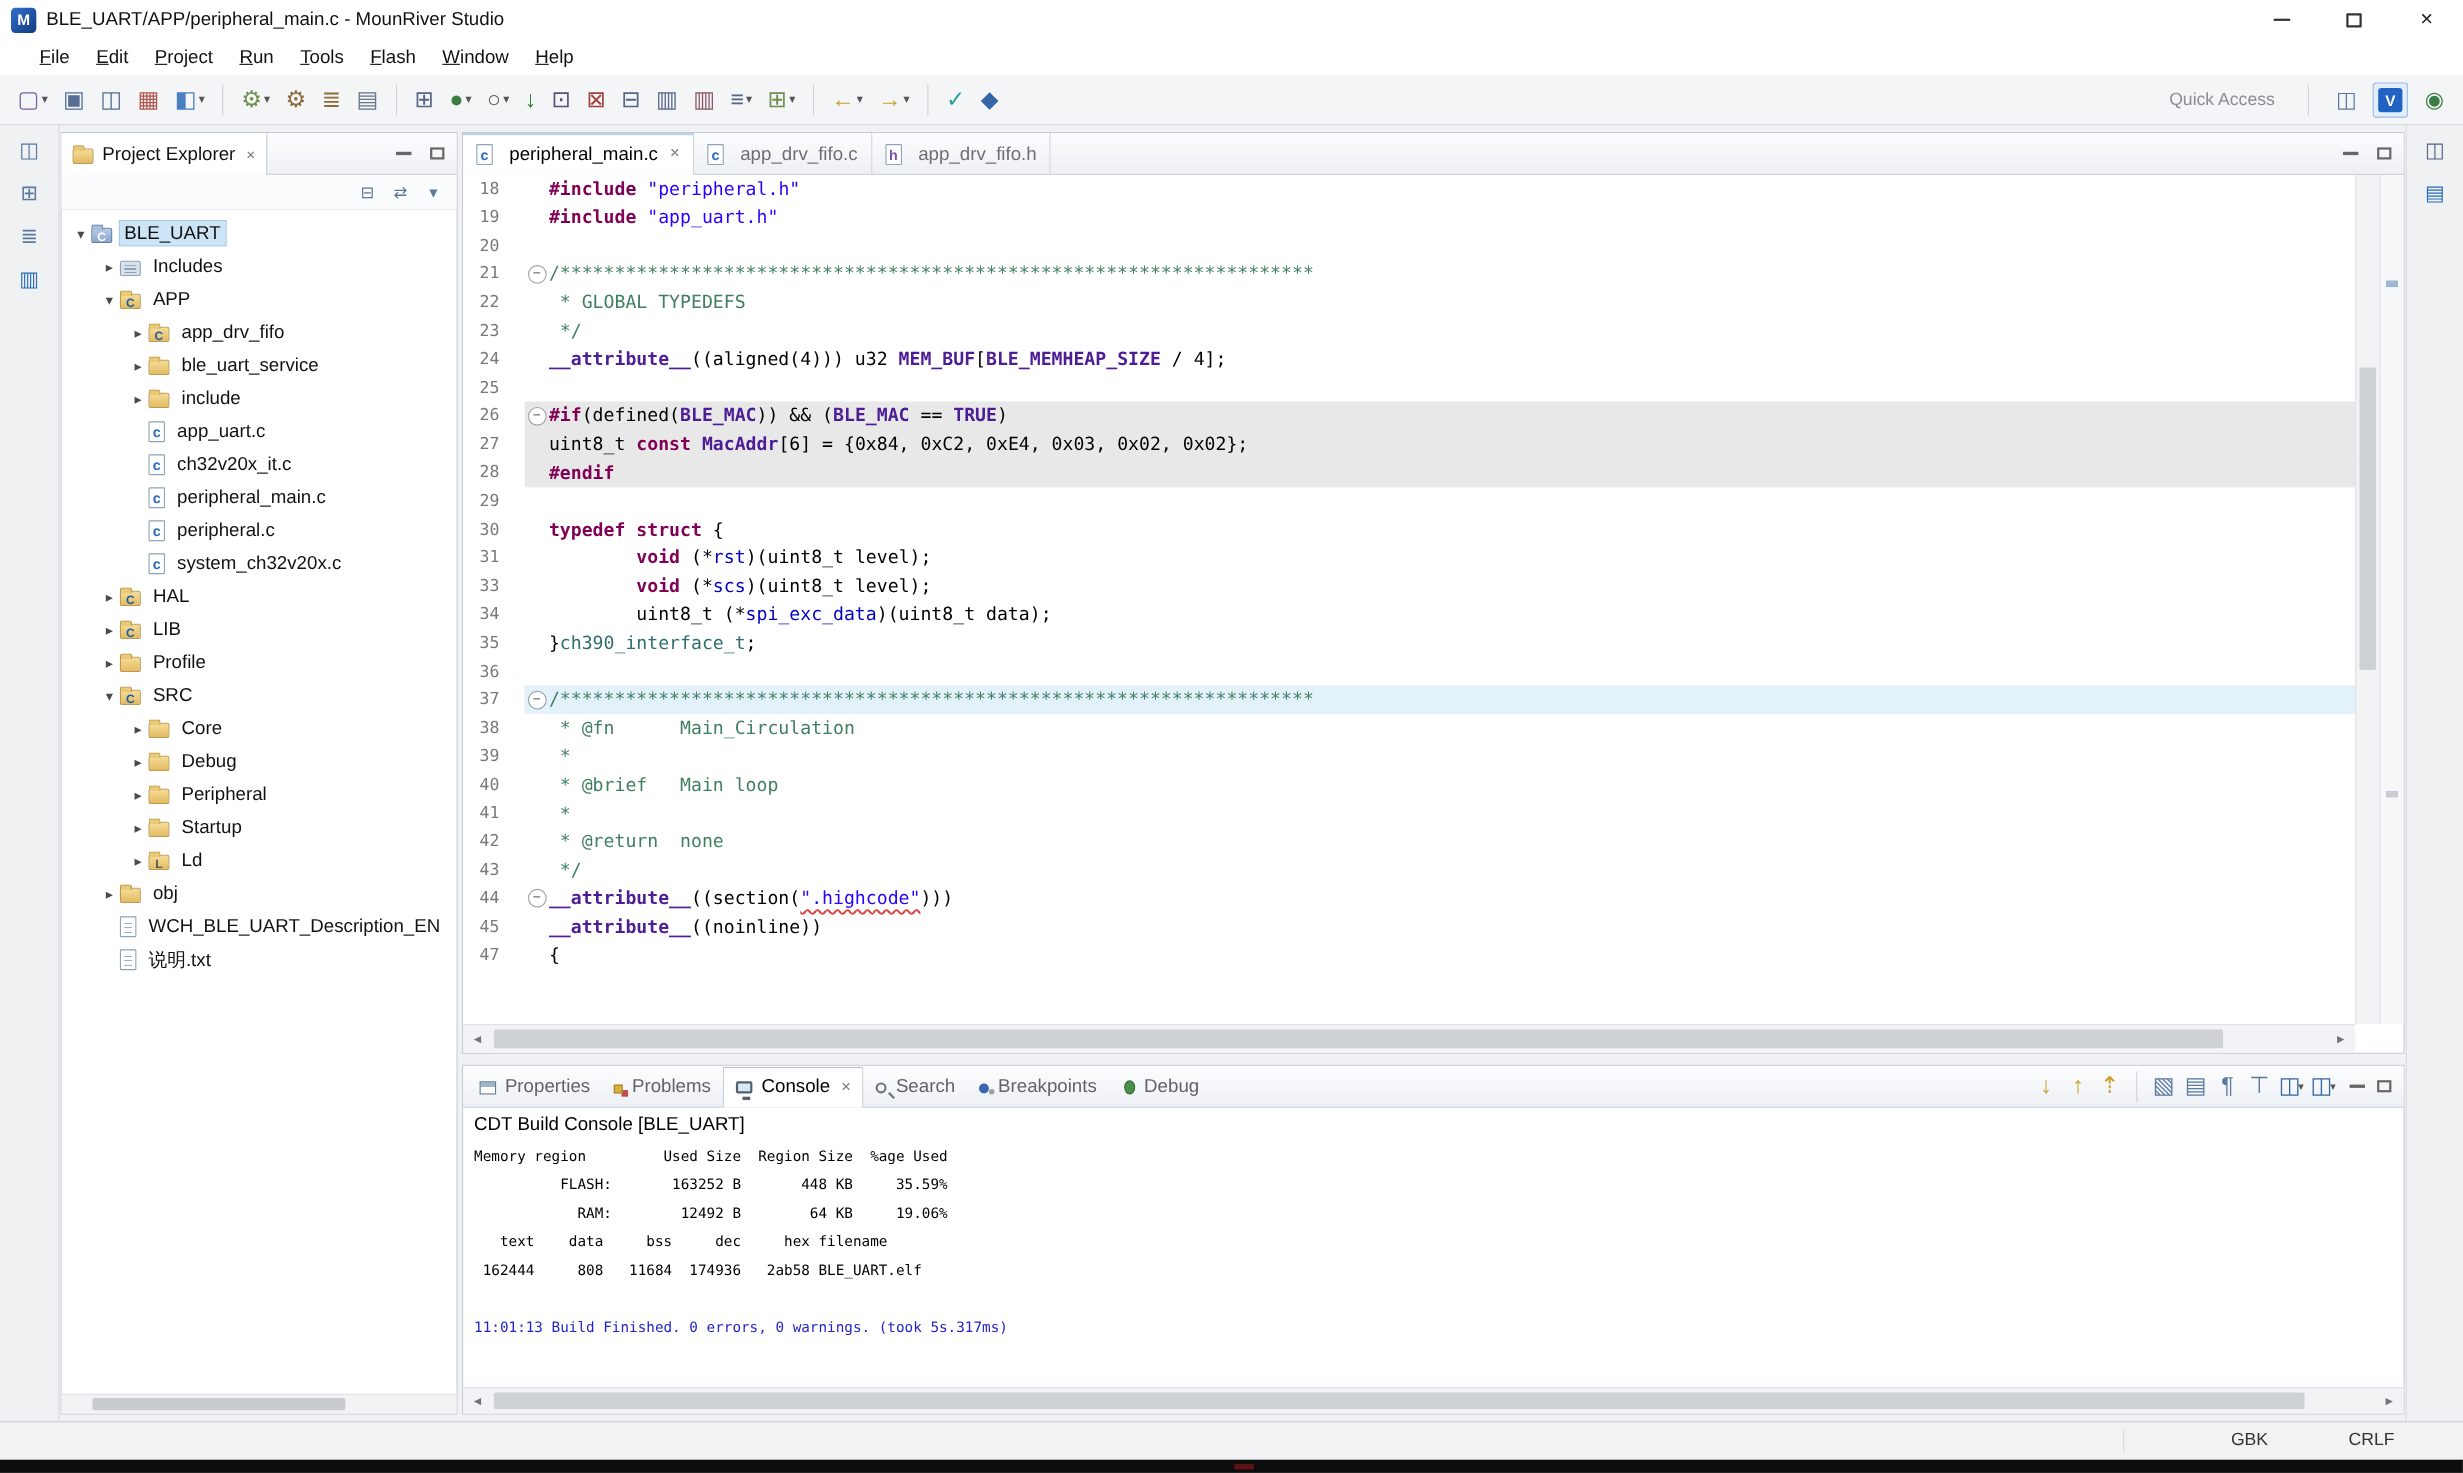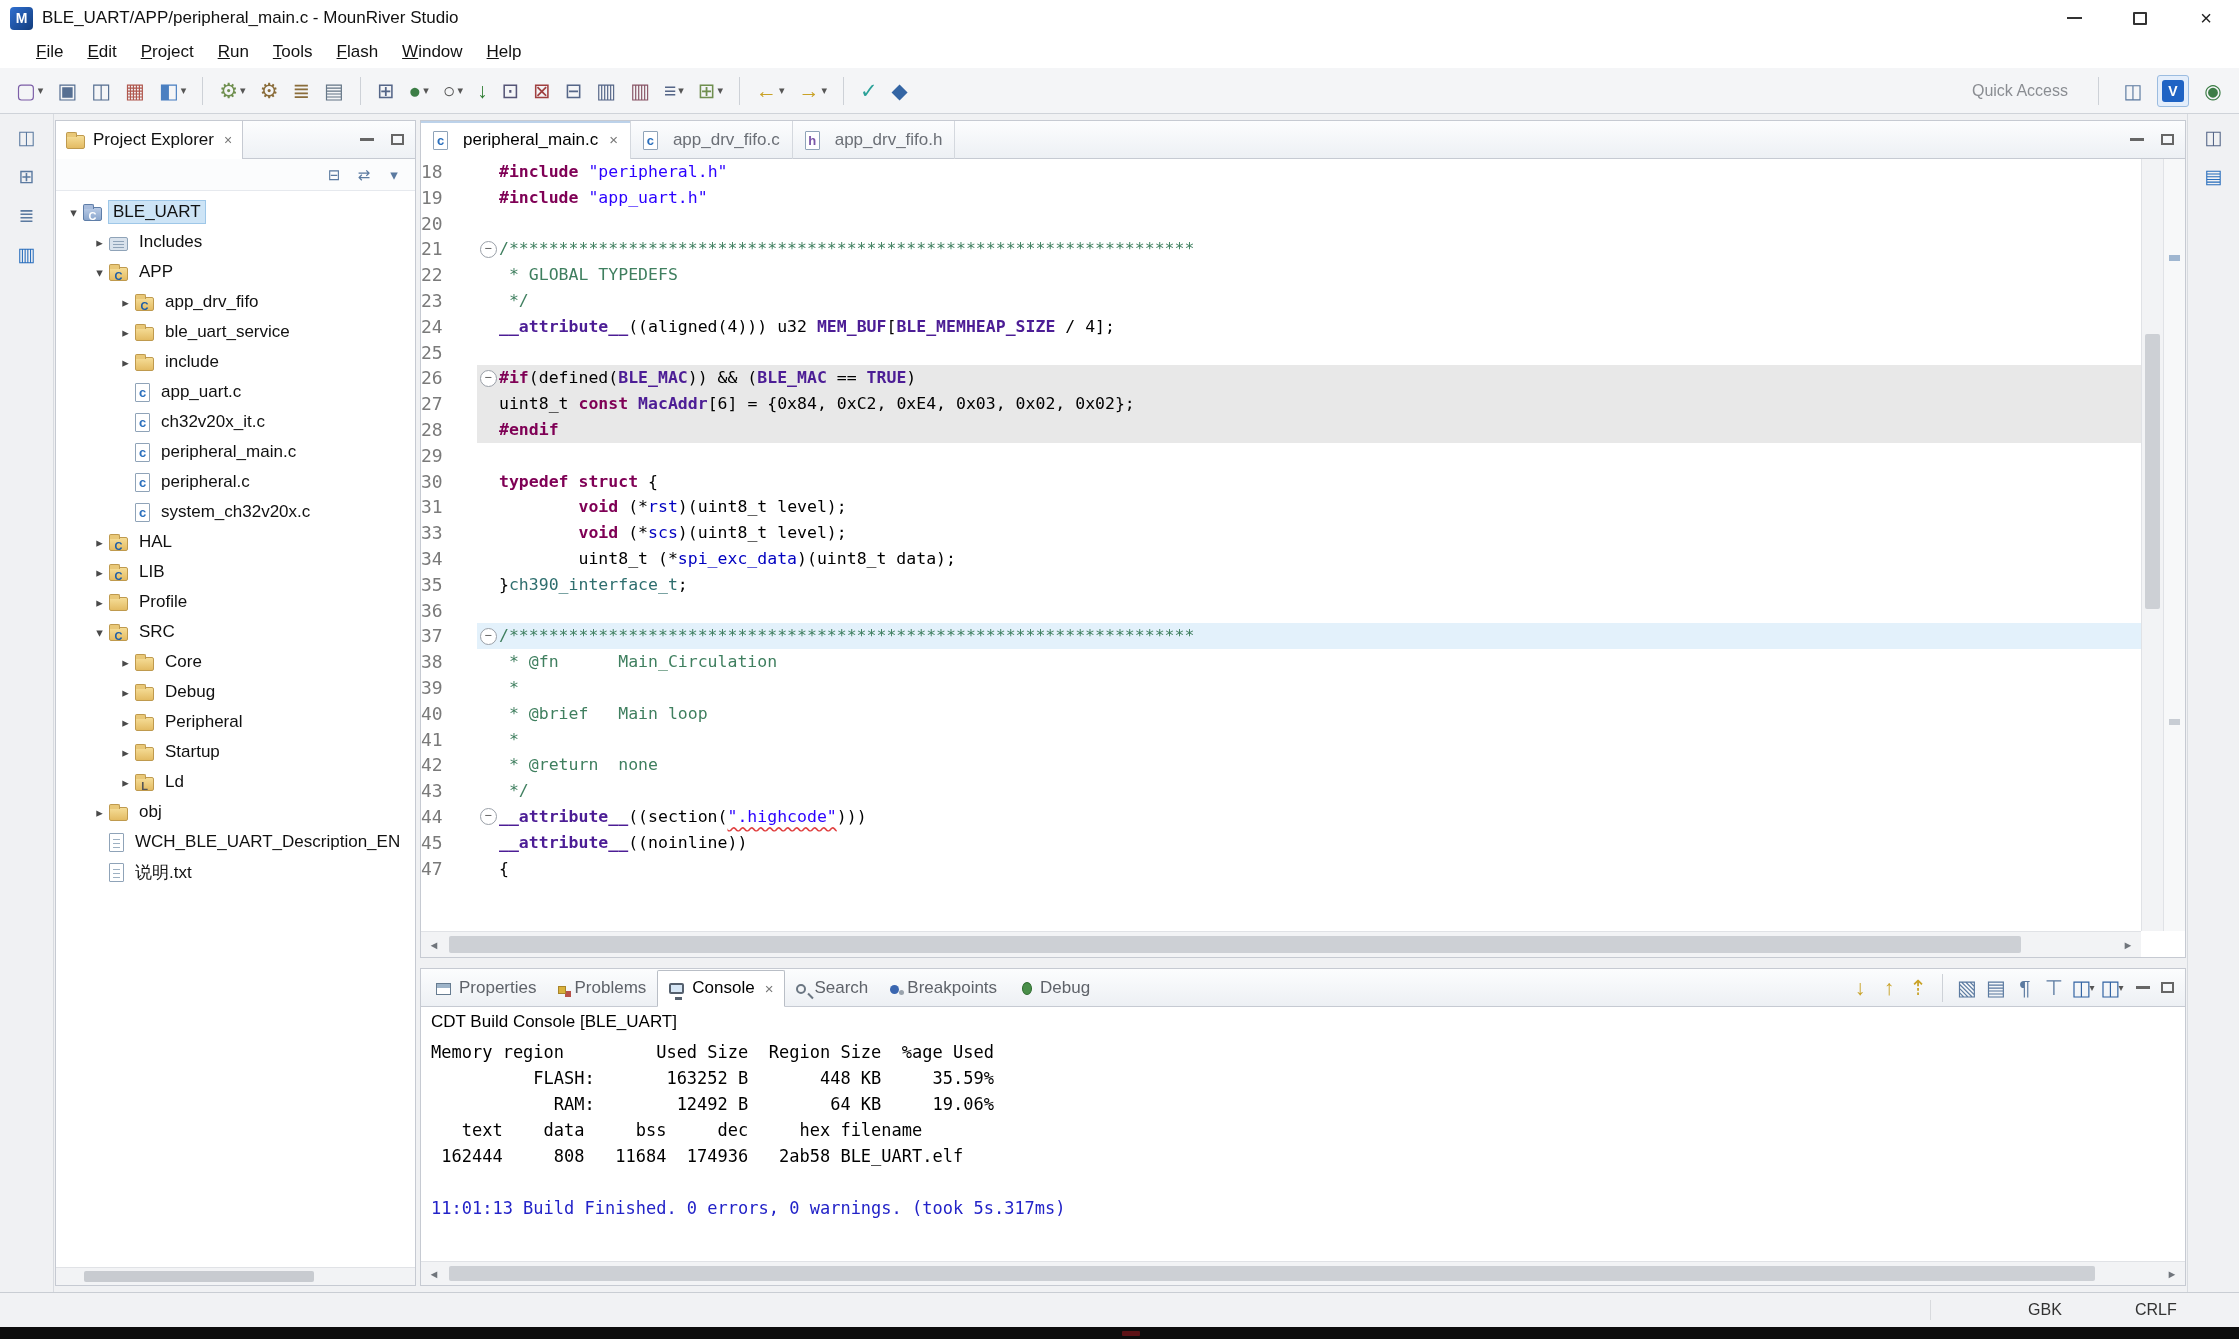--- a/index.html
+++ b/index.html
@@ -81,21 +81,21 @@
   
   .editor{position:absolute;left:420px;top:6px;width:1766px;height:838px;background:#fff;border:1px solid #c6cad2;}
   .etabs{height:38px;background:linear-gradient(#fcfdfe,#edf0f4);border-bottom:1px solid #c6cad2;display:flex;align-items:center;}
   .etab{display:flex;align-items:center;gap:8px;height:38px;padding:0 12px;font-size:17px;color:#6b6f76;border-right:1px solid #d4d8de;}
   .etab.active{background:#fff;color:#000;box-shadow:inset 0 2px 0 #bcd2ea;}
   .etab-close{font-size:15px;color:#777;margin-left:3px;}
   .etab-controls{margin-left:auto;display:flex;gap:6px;padding-right:6px;}
 
   .code-wrap{position:absolute;left:0;top:38px;right:44px;bottom:26px;overflow:hidden;background:#fff;font-family:"DejaVu Sans Mono","Liberation Mono",monospace;}
   .cl{display:flex;height:25.8px;align-items:stretch;}
-  .ln{width:56px;text-align:left;padding-right:8px;color:#7a7a7a;font-size:18px;flex:none;line-height:25.8px;}
+  .ln{width:56px;text-align:center;padding-right:8px;color:#7a7a7a;font-size:15px;flex:none;line-height:25.8px;}
   .rest{flex:1;display:flex;align-items:center;}
   .fold{width:22px;flex:none;display:flex;align-items:center;justify-content:center;}
   .fold.has::before{content:"−";width:15px;height:15px;border:1px solid #9aa0a8;border-radius:50%;color:#666;font-size:12px;line-height:13px;text-align:center;background:#fff;}
   .ct{white-space:pre;font-size:16.5px;line-height:25.8px;}
   .bg-gray{background:#e8e8e8;}
   .bg-blue{background:#e3f1fb;}
   .seg-kw{color:#7f0055;font-weight:bold;}
   .seg-pl{color:#000;}
   .seg-str{color:#2a00ff;}
   .seg-strq{color:#2a00ff;text-decoration:underline;text-decoration-style:wavy;text-decoration-color:#e04040;text-underline-offset:4px;}
@@ -114,21 +114,21 @@
   .hthumb{position:absolute;left:28px;right:120px;top:4px;bottom:4px;background:#cdd0d5;border-radius:2px;}
 
   
   .console{position:absolute;left:420px;top:854px;width:1766px;height:318px;background:#fff;border:1px solid #c6cad2;}
   .ctabs{height:38px;background:linear-gradient(#fcfdfe,#edf0f4);border-bottom:1px solid #c6cad2;display:flex;align-items:center;padding-left:4px;}
   .ctab{display:flex;align-items:center;gap:8px;height:37px;padding:0 11px;font-size:17px;color:#5f636a;}
   .ctab.active{background:#fff;color:#000;border:1px solid #b9bec6;border-bottom:1px solid #fff;border-radius:2px 2px 0 0;}
   .ctab-close{font-size:15px;color:#777;margin-left:2px;}
   .console-toolbar{margin-left:auto;display:flex;align-items:center;gap:3px;padding-right:6px;}
   .cheader{height:30px;display:flex;align-items:center;padding-left:10px;font-size:17px;color:#000;}
-  .cbody{position:absolute;left:10px;right:30px;top:70px;bottom:28px;font-family:"DejaVu Sans Mono","Liberation Mono",monospace;font-size:17px;line-height:26px;white-space:pre;color:#000;overflow:hidden;}
+  .cbody{position:absolute;left:10px;right:30px;top:70px;bottom:28px;font-family:"DejaVu Sans Mono","Liberation Mono",monospace;font-size:13px;line-height:26px;white-space:pre;color:#000;overflow:hidden;}
   .con-line{height:26px;}
   .con-line.info{color:#2323c8;}
   .chscroll{position:absolute;left:0;right:0;bottom:0;height:24px;background:#f2f3f5;border-top:1px solid #e0e2e6;}
   .chthumb{position:absolute;left:28px;right:90px;top:4px;bottom:4px;background:#cdd0d5;border-radius:2px;}
 
   
   .vi{position:relative;display:inline-block;width:17px;height:15px;flex:none;}
   .vi-table{width:15px;height:12px;border:1px solid #667b90;background:linear-gradient(#9db3c8 0 4px,#fff 4px);margin-top:1px;}
   .vi-problems{width:8px;height:8px;background:#d9b13b;border:1px solid #a8842a;margin-top:3px;box-shadow:6px 4px 0 -1px #b8524a;}
   .vi-console{width:15px;height:11px;border:2px solid #55606e;border-radius:2px;background:#d6e6f5;margin-top:1px;}

